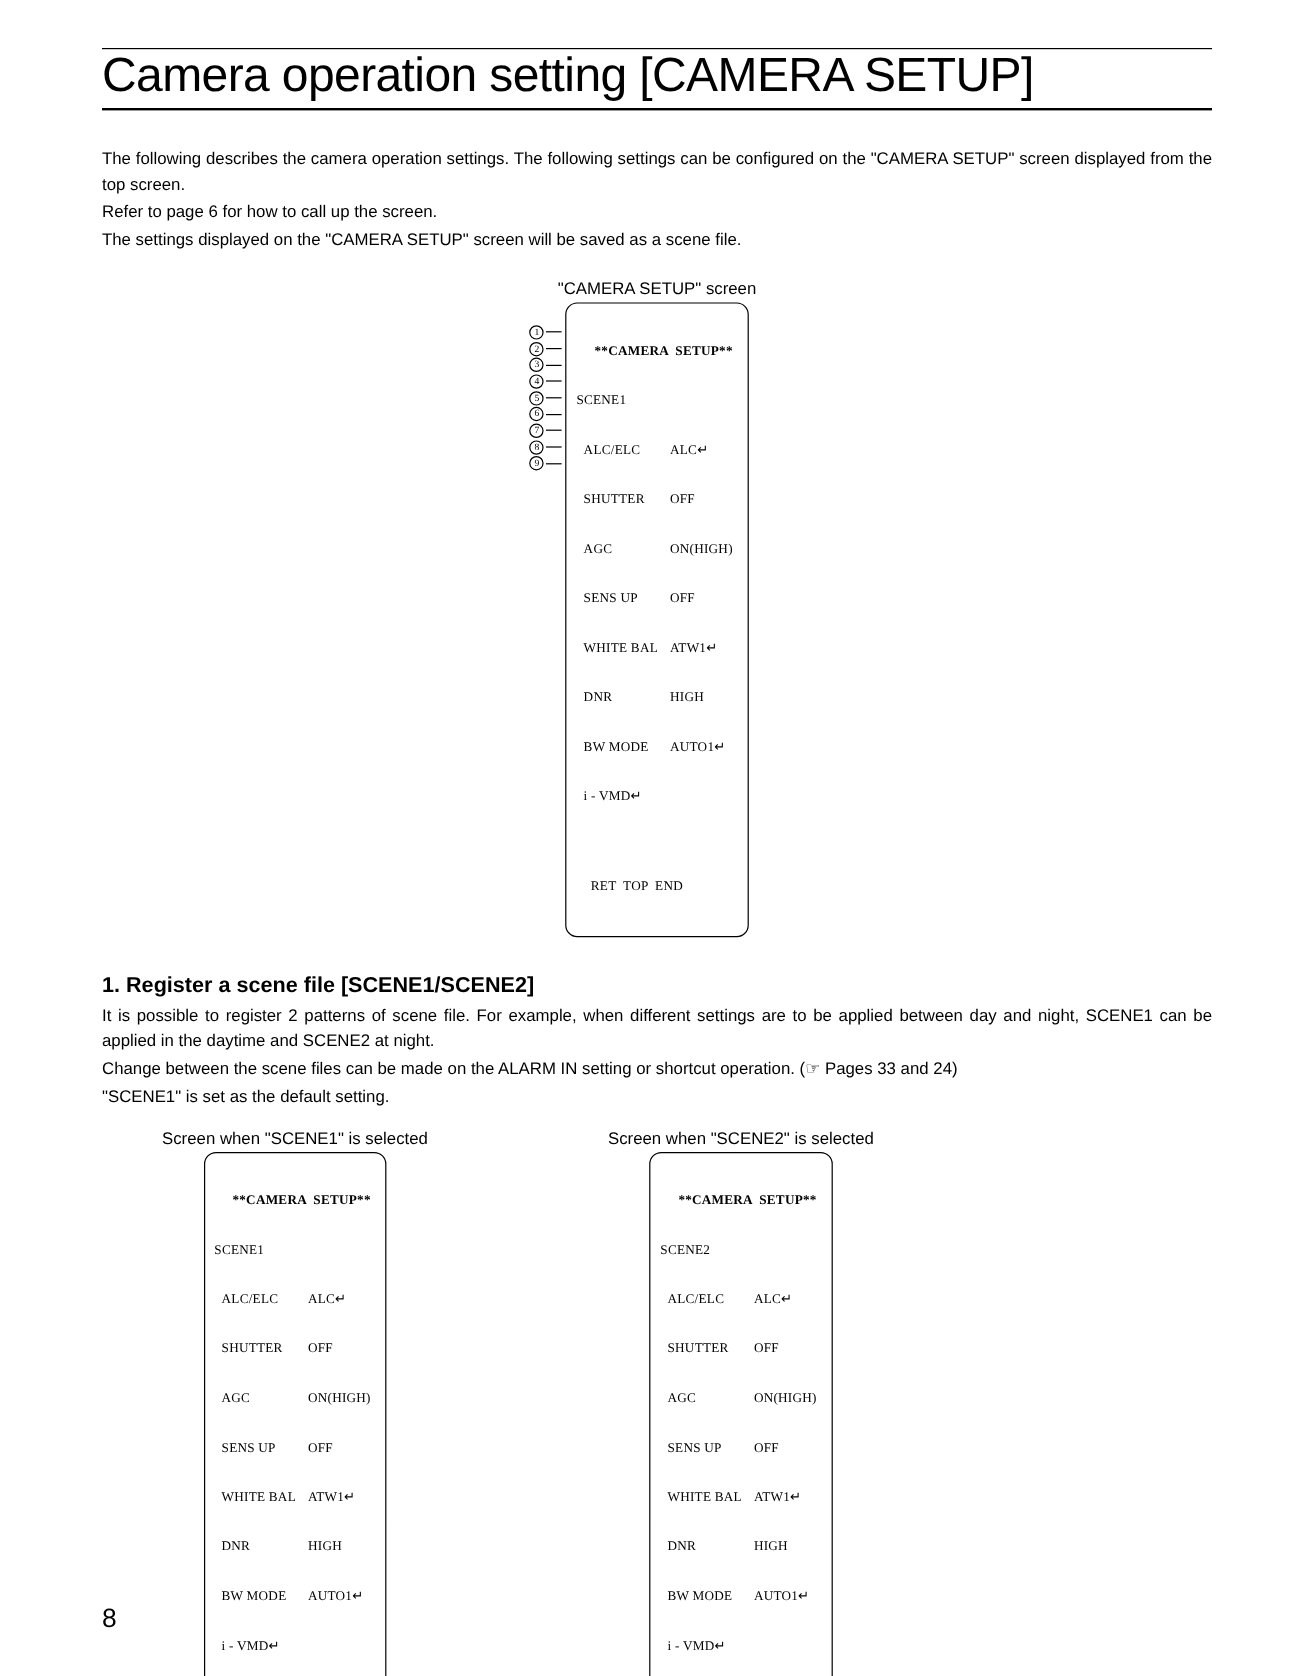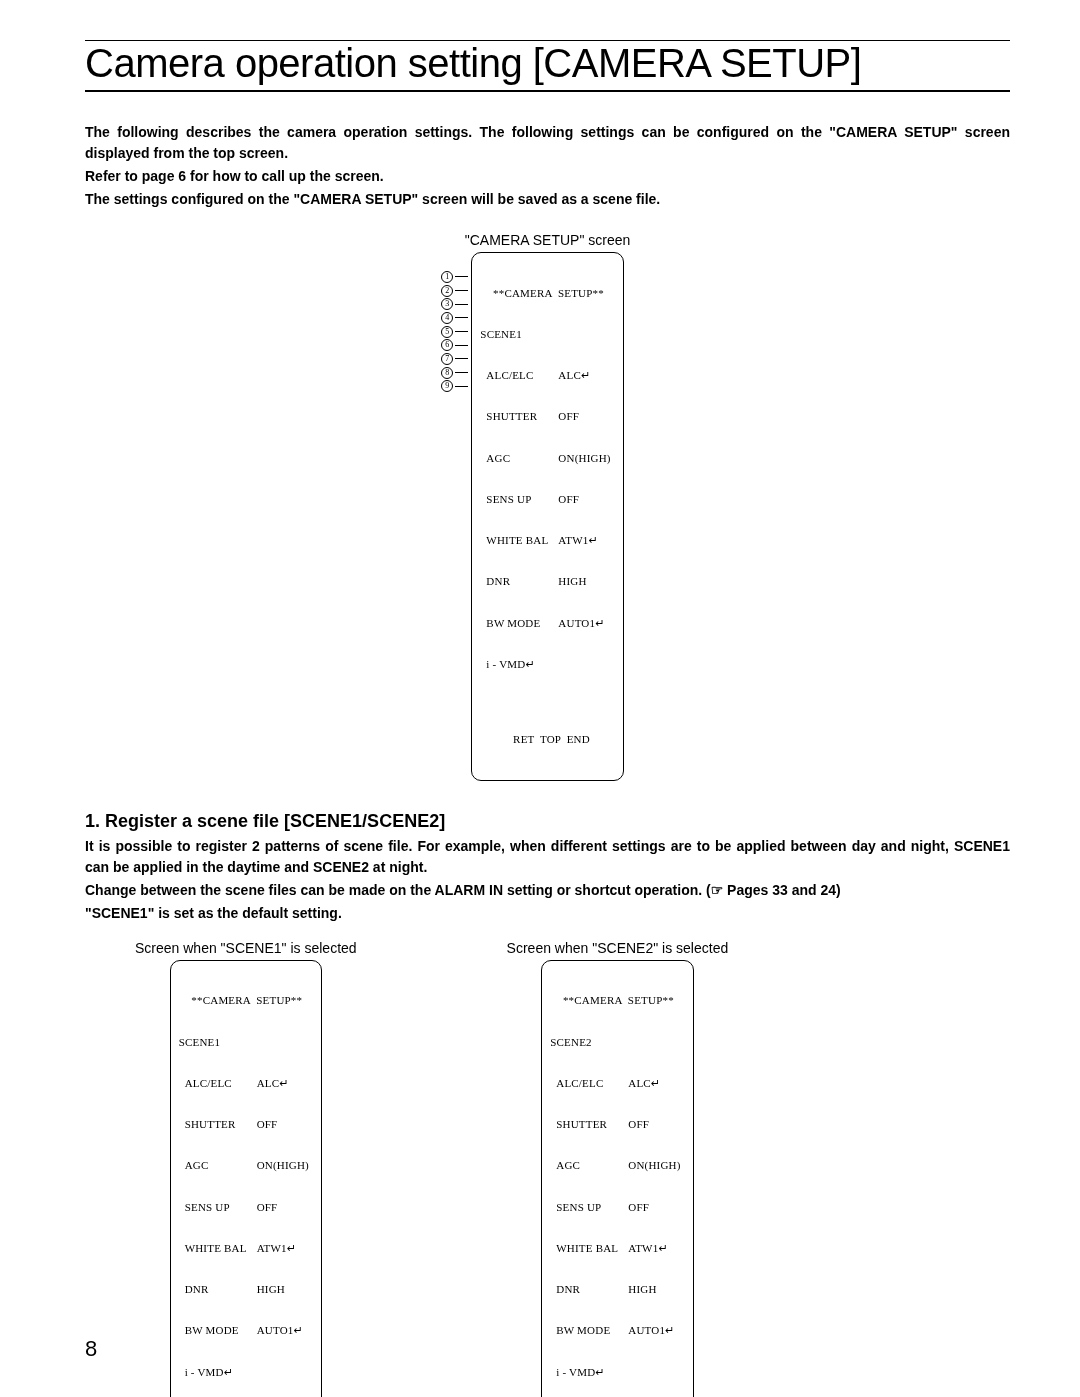--- a/index.html
+++ b/index.html
@@ -16,42 +16,42 @@
   .title-line { border-top: 1.5px solid #000; margin-bottom: 0; }
   h1.page-title {
     font-family: "Arial Narrow", Arial, sans-serif;
     font-stretch: condensed;
     font-size: 40px;
     font-weight: normal;
     letter-spacing: -0.5px;
     margin-bottom: 4px;
   }
   .sub-line { border-top: 2px solid #000; margin-bottom: 30px; }
-  p.body { line-height: 1.5; margin-bottom: 2px; text-align: justify; font-weight: bold; }
+  p.body { line-height: 1.5; margin-bottom: 2px; text-align: justify; }
   p.body.just { text-align: justify; text-justify: inter-word; }
   .diagram-caption { text-align: center; font-size: 14px; margin-top: 22px; margin-bottom: 4px; }
   .diagram-caption.sub { text-align: left; margin-left: 0; font-size: 14px; margin-top: 6px; }
   .diagram-row { display: flex; justify-content: center; gap: 80px; }
   .diagram-col { display: flex; flex-direction: column; align-items: center; }
   .osd-wrap { position: relative; display: flex; align-items: flex-start; }
   .osd-box {
     border: 1.5px solid #000;
     border-radius: 10px;
     padding: 6px 12px 6px 14px;
     font-family: "Times New Roman", serif;
     font-size: 11px;
     line-height: 1.25;
     white-space: pre;
     letter-spacing: 0.2px;
   }
-  .osd-box .title { text-align: center; }
+  .osd-box .title { text-align: right; font-weight: bold; }
   .osd-box .row { display: flex; }
   .osd-box .label { width: 72px; }
   .osd-box .val { }
-  .osd-box .footer { padding-left: 6px; text-align: center; }
+  .osd-box .footer { padding-left: 6px; }
   .num-col {
     position: absolute; left: -30px; top: 18px;
     display: flex; flex-direction: column; gap: 0;
     font-family: "Times New Roman", serif; font-size: 10px;
   }
   .num-col .n {
     display:flex; align-items:center; height: 13.7px;
   }
   .circled {
     display:inline-flex; align-items:center; justify-content:center;
@@ -69,21 +69,21 @@
 </style>
 </head>
 <body>
 
 <div class="title-line"></div>
 <h1 class="page-title">Camera operation setting [CAMERA SETUP]</h1>
 <div class="sub-line"></div>
 
 <p class="body just">The following describes the camera operation settings. The following settings can be configured on the "CAMERA SETUP" screen displayed from the top screen.</p>
 <p class="body">Refer to page 6 for how to call up the screen.</p>
-<p class="body">The settings configured on the "CAMERA SETUP" screen will be saved as a scene file.</p>
+<p class="body">The settings displayed on the "CAMERA SETUP" screen will be saved as a scene file.</p>
 
 <div class="diagram-caption">"CAMERA SETUP" screen</div>
 <div style="display:flex; justify-content:center;">
   <div class="osd-wrap">
     <div class="num-col">
       <div class="n">
           <span class="circled">1</span>
           <span class="tick"></span>
         </div>
       <div class="n">

